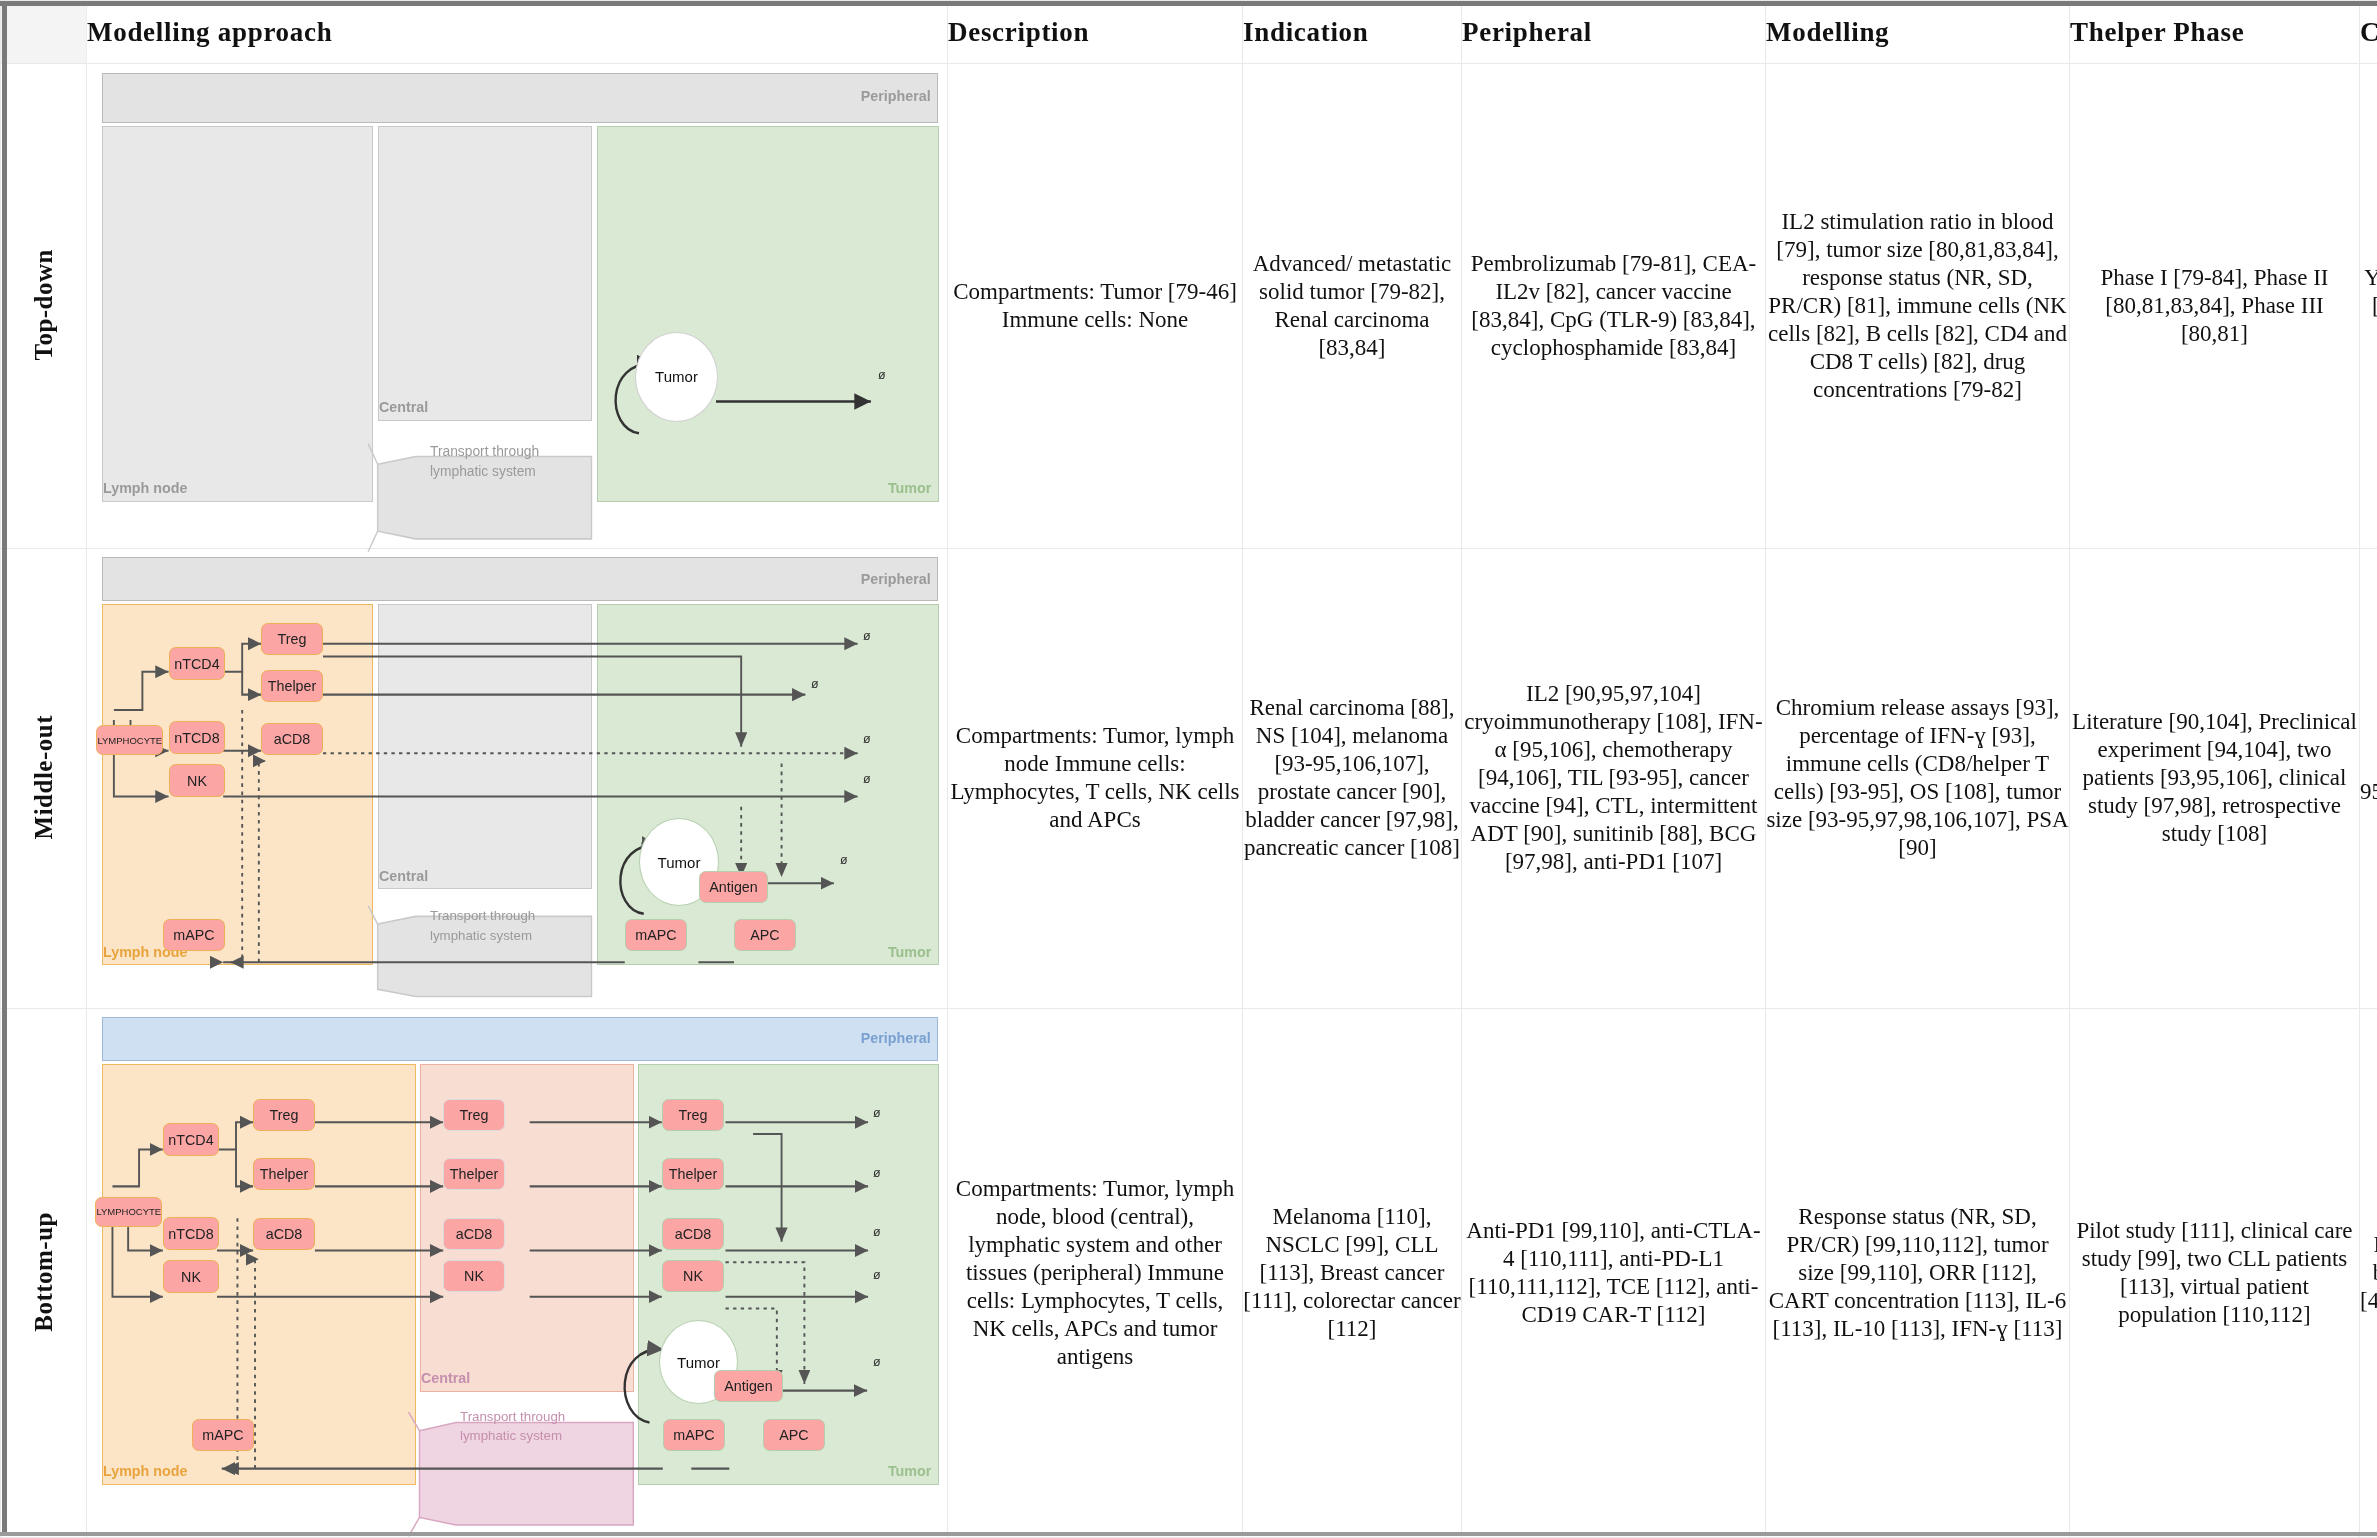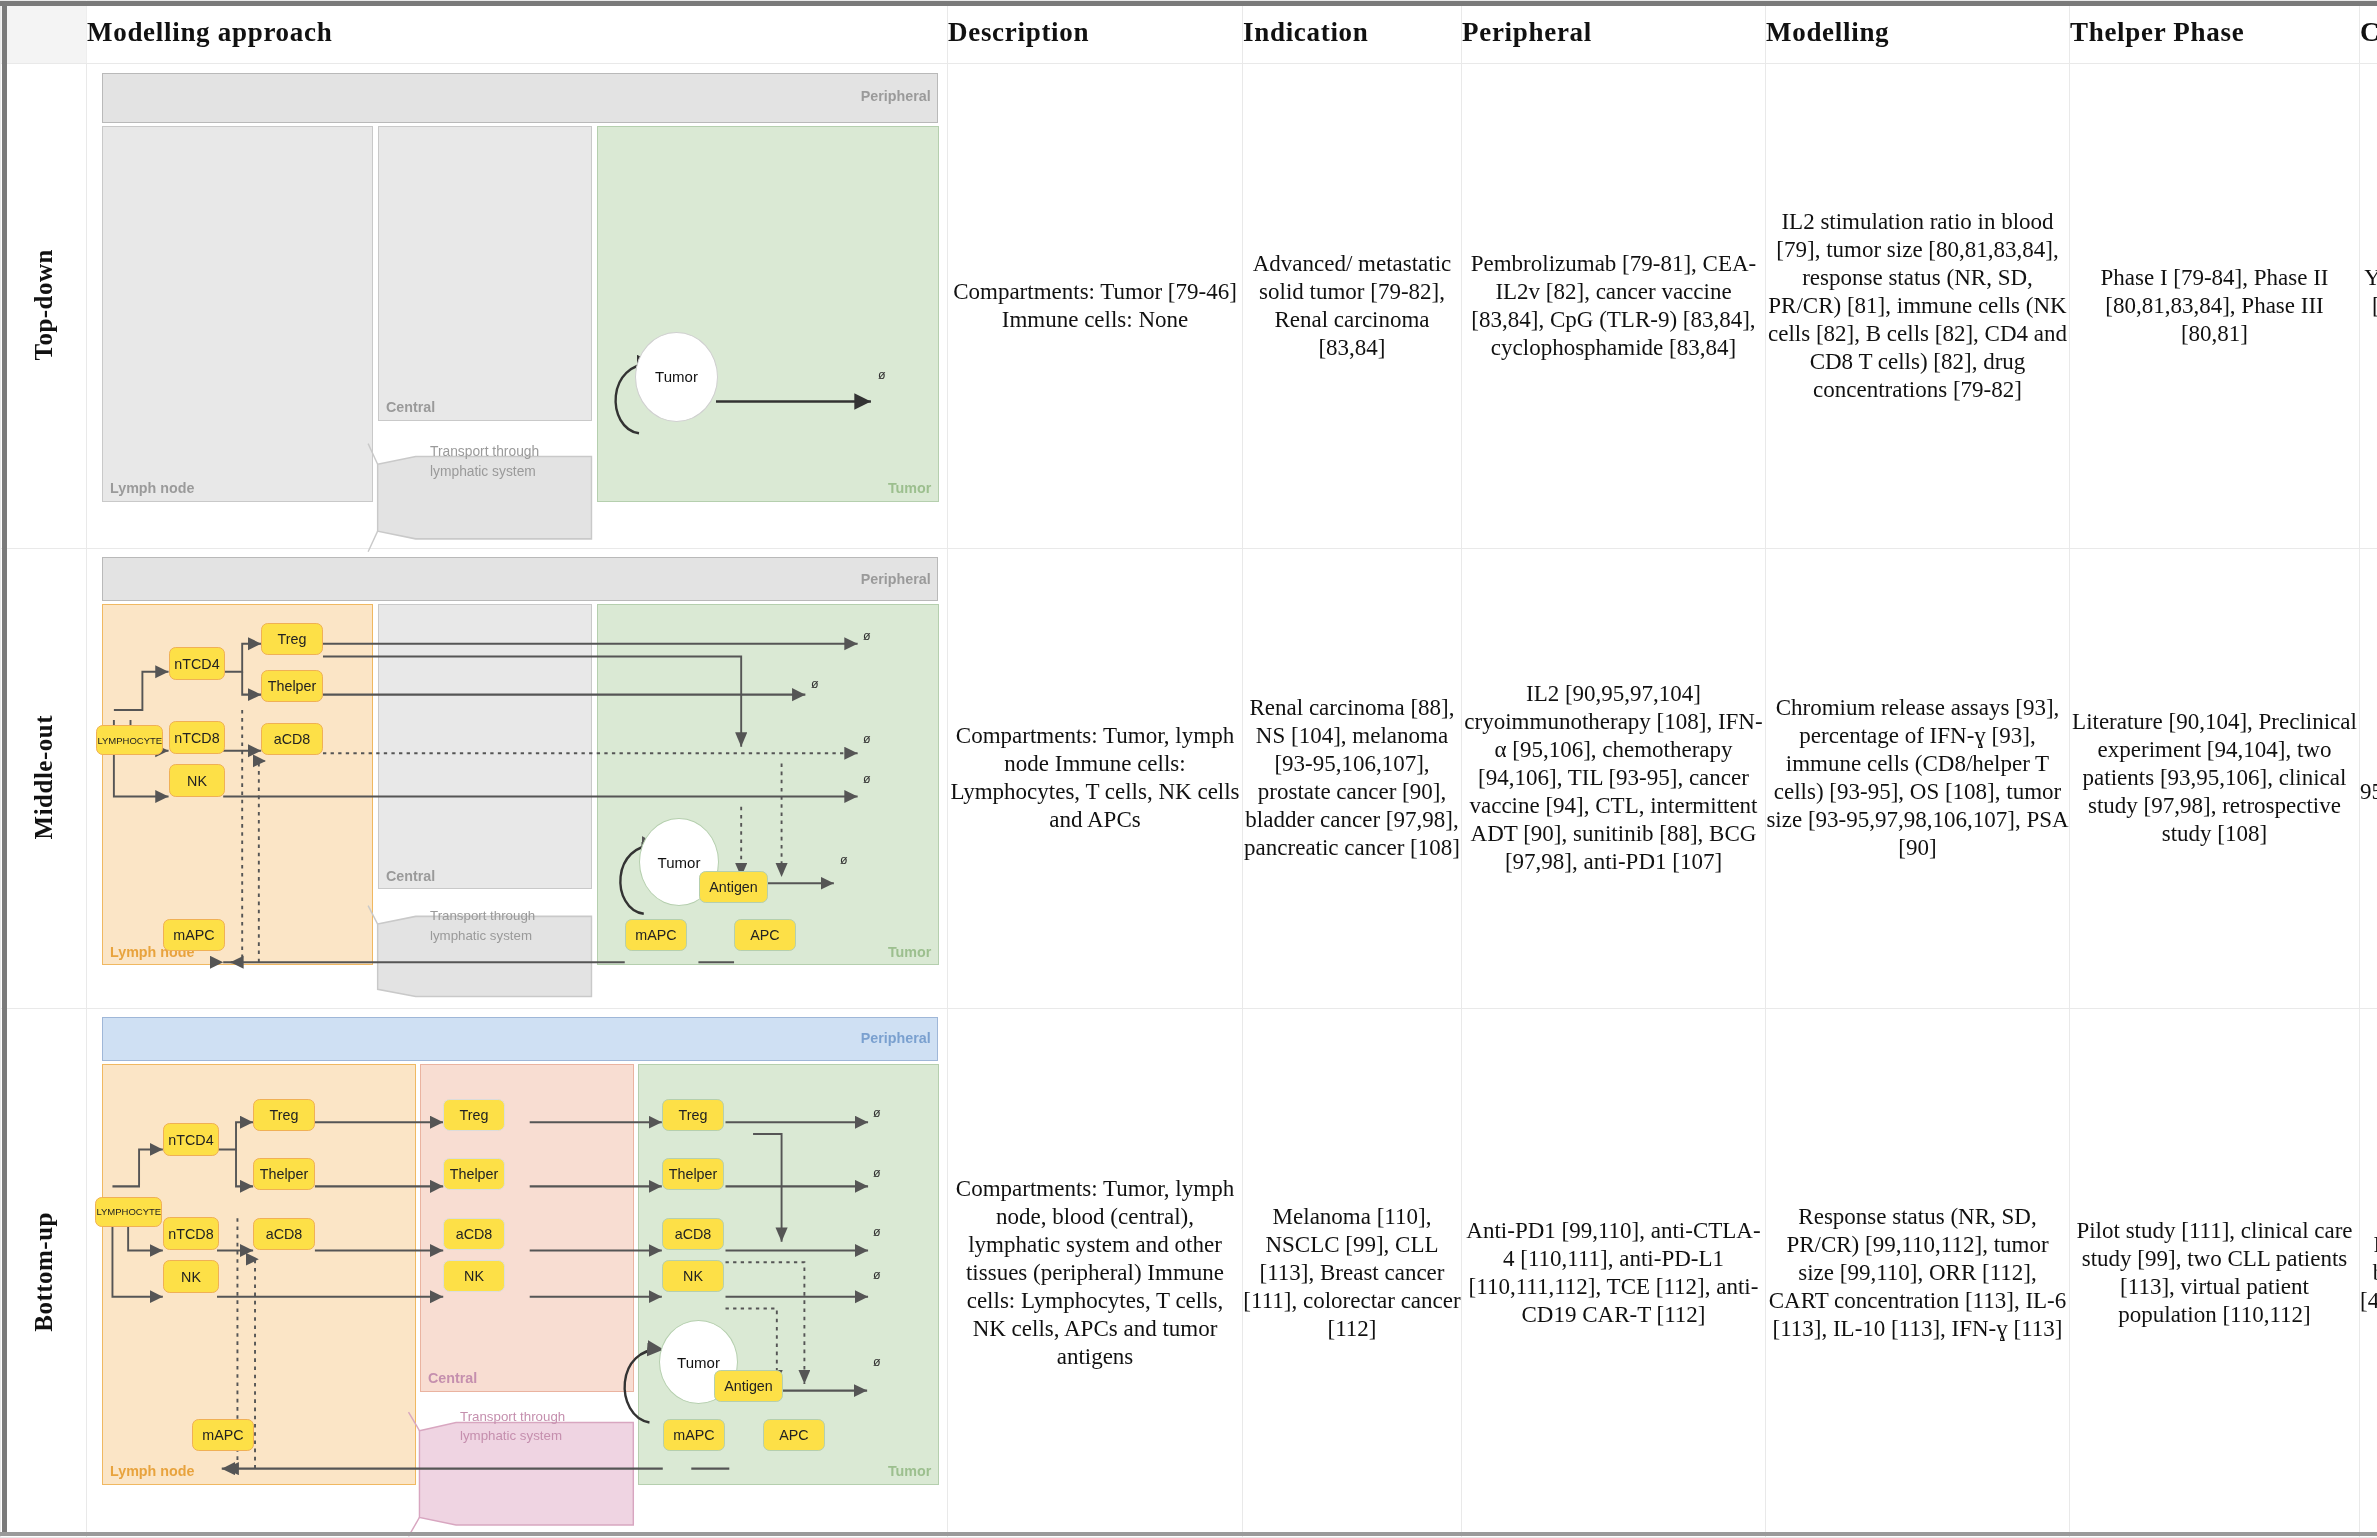--- a/index.html
+++ b/index.html
@@ -23,33 +23,33 @@
   .rowsep{border-top:1.9px solid #d9d9d9 !important;}
 
   
   .diagwrap{position:relative;width:100%;height:100%;box-sizing:border-box;}
   .dg{position:absolute;left:15px;right:8.6px;top:8.6px;bottom:6.7px;}
   .box{position:absolute;box-sizing:border-box;}
   .periph{border:1.4px solid #b9b9b9;background:#e3e3e3;}
   .periph.blue{border:1.4px solid #9fb7d8;background:#cfe0f3;}
   .lab{position:absolute;font-family:"Liberation Sans",sans-serif;font-weight:bold;font-size:14.3px;}
   .lab.r{right:6.7px;}
-  .lab.l{left:7px;}
+  .lab.l{left:0;}
   .lab.b{bottom:4.8px;}
   .gray{color:#9a9a9a;}
   .orange{color:#e8a33d;}
   .green{color:#9cbf8e;}
   .blueL{color:#7aa0cf;}
   .pinkL{color:#c58fae;}
   .lnode{border:1.4px solid #c9c9c9;background:#e8e8e8;}
   .lnode.or{border:1.4px solid #f0b861;background:#fbe5c6;}
   .central{border:1.4px solid #c9c9c9;background:#e8e8e8;}
   .central.pk{border:1.4px solid #eab3a0;background:#f8ddd2;}
   .tumorC{border:1.4px solid #b5cfae;background:#dae9d4;}
-  .node{position:absolute;box-sizing:border-box;background:#fde047;border:1.4px solid #dcdcdc;border-radius:6.7px;
+  .node{position:absolute;box-sizing:border-box;background:#fca5a5;border:1.4px solid #dcdcdc;border-radius:6.7px;
         font-family:"Liberation Sans",sans-serif;font-size:14.3px;color:#222;display:flex;align-items:center;
         justify-content:center;text-align:center;z-index:4;}
   .node.or{border-color:#f0b055;}
   .node.gr{border-color:#b5cfae;}
   .node.tiny{font-size:9.5px;letter-spacing:0px;margin-top:36px;}
   .tumorEll{position:absolute;background:#fff;border:1.4px solid #cfcfcf;border-radius:50%;
         font-family:"Liberation Sans",sans-serif;font-size:15px;display:flex;align-items:center;justify-content:center;z-index:4;}
   .tumorEll.gr{border-color:#b5cfae;}
   svg.wires{position:absolute;left:0;top:0;width:100%;height:100%;overflow:visible;z-index:3;}
   .nul{position:absolute;font-family:"Liberation Sans",sans-serif;font-size:12.4px;color:#333;z-index:4;}

